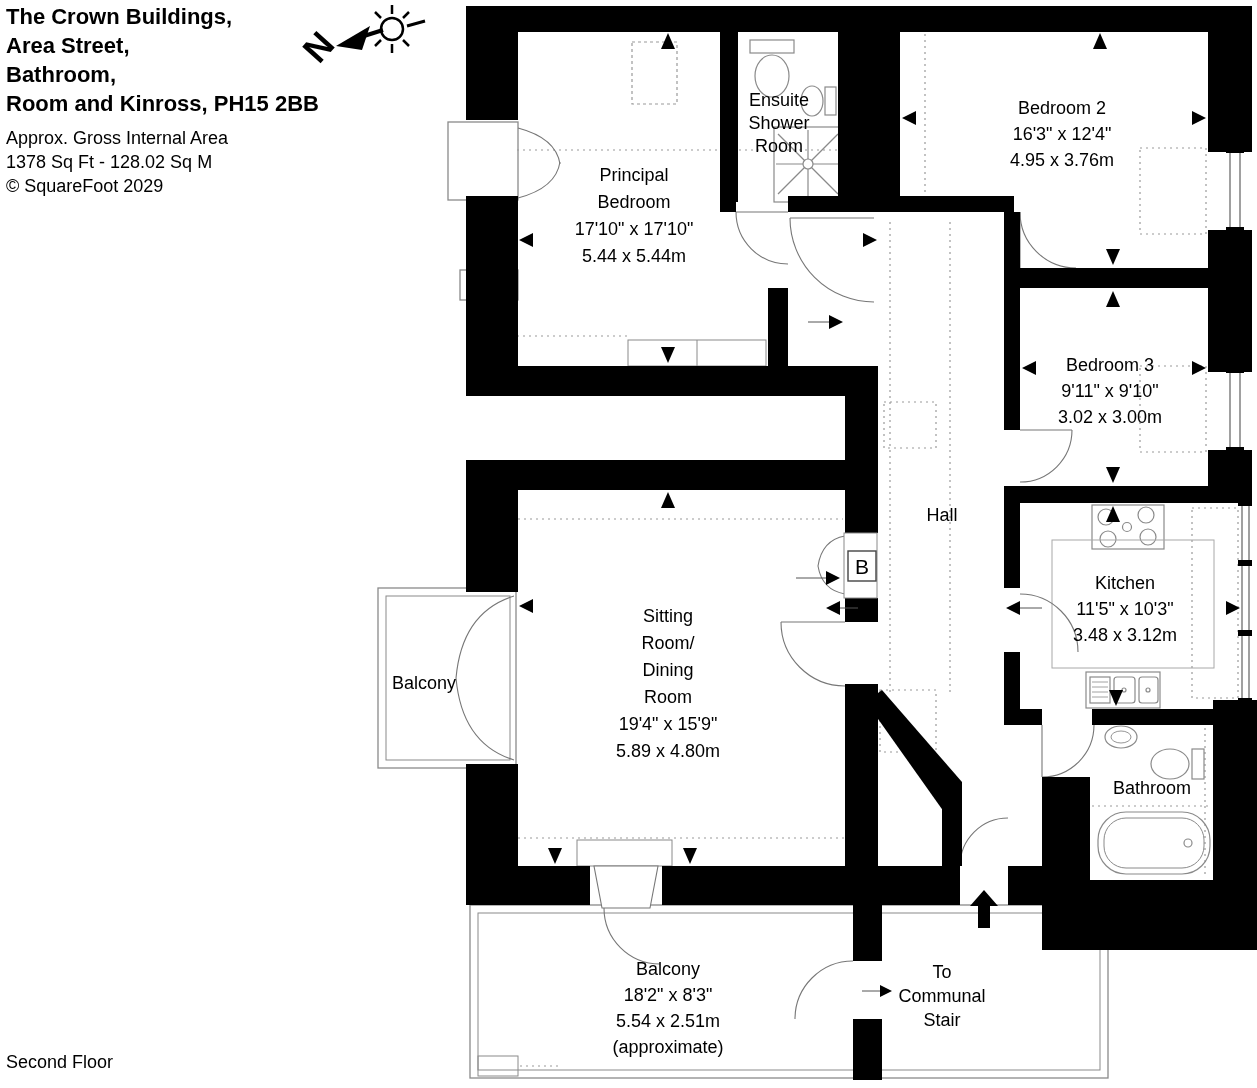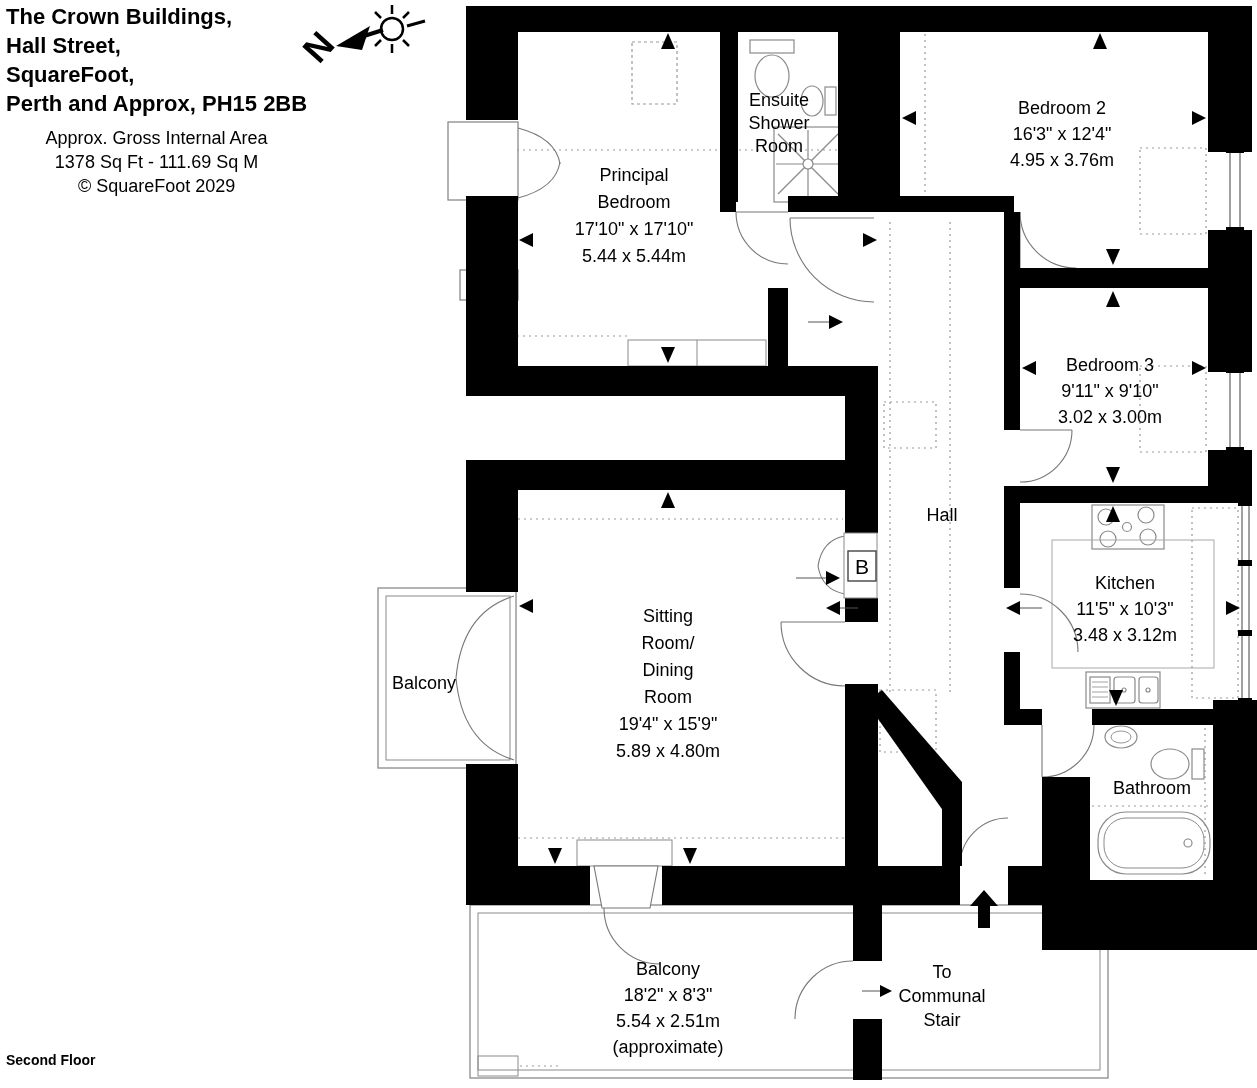--- a/index.html
+++ b/index.html
@@ -1,42 +1,42 @@
 <!DOCTYPE html>
 <html><head>
 <meta charset="utf-8">
 <style>
   html,body{margin:0;padding:0;background:#fff;}
   .canvas{position:relative;width:1257px;height:1088px;background:#fff;overflow:hidden;
           font-family:"Liberation Sans",sans-serif;color:#000;}
   .plan-svg{position:absolute;left:0;top:0;}
   .header{position:absolute;left:6px;top:2px;z-index:5;}
   .addr div{font-size:22px;font-weight:bold;line-height:29px;}
-  .area{margin-top:8px;font-size:18px;line-height:24px;text-align:center;}
+  .area{margin-top:8px;font-size:18px;line-height:24px;}
   .logo{margin-top:6px;height:58px;}
-  .floor-label{position:absolute;left:6px;top:1052px;font-size:14px;z-index:5;font-weight:bold;}
+  .floor-label{position:absolute;left:6px;top:1052px;font-size:18px;z-index:5;}
   .rlabel{font:18px "Liberation Sans",sans-serif;text-anchor:middle;fill:#000;}
   .blabel{font:21px "Liberation Sans",sans-serif;text-anchor:middle;fill:#000;}
   .logo-word{font:bold 28px "Liberation Sans",sans-serif;fill:#f2f2f2;stroke:#ababab;stroke-width:1.1px;}
 </style>
 </head>
 <body>
 
 <div class="canvas">
 
   <div class="header">
     <div class="addr">
       <div>The Crown Buildings,</div>
-      <div>Hall Street,</div>
-      <div>SquareFoot,</div>
-      <div>Perth and Approx, PH15 2BB</div>
+      <div>Area Street,</div>
+      <div>Bathroom,</div>
+      <div>Room and Kinross, PH15 2BB</div>
     </div>
     <div class="area">
       <div>Approx. Gross Internal Area</div>
-      <div>1378 Sq Ft  -  111.69 Sq M</div>
+      <div>1378 Sq Ft  -  128.02 Sq M</div>
       <div>© SquareFoot 2029</div>
     </div>
   </div>
 
   <div class="floor-label">Second Floor</div>
 
   <svg class="plan-svg" width="1257" height="1088" viewBox="0 0 1257 1088">
 
     <g fill="none" stroke="#8a8a8a" stroke-width="1.3">
       <rect x="378" y="588" width="138" height="180"></rect>

